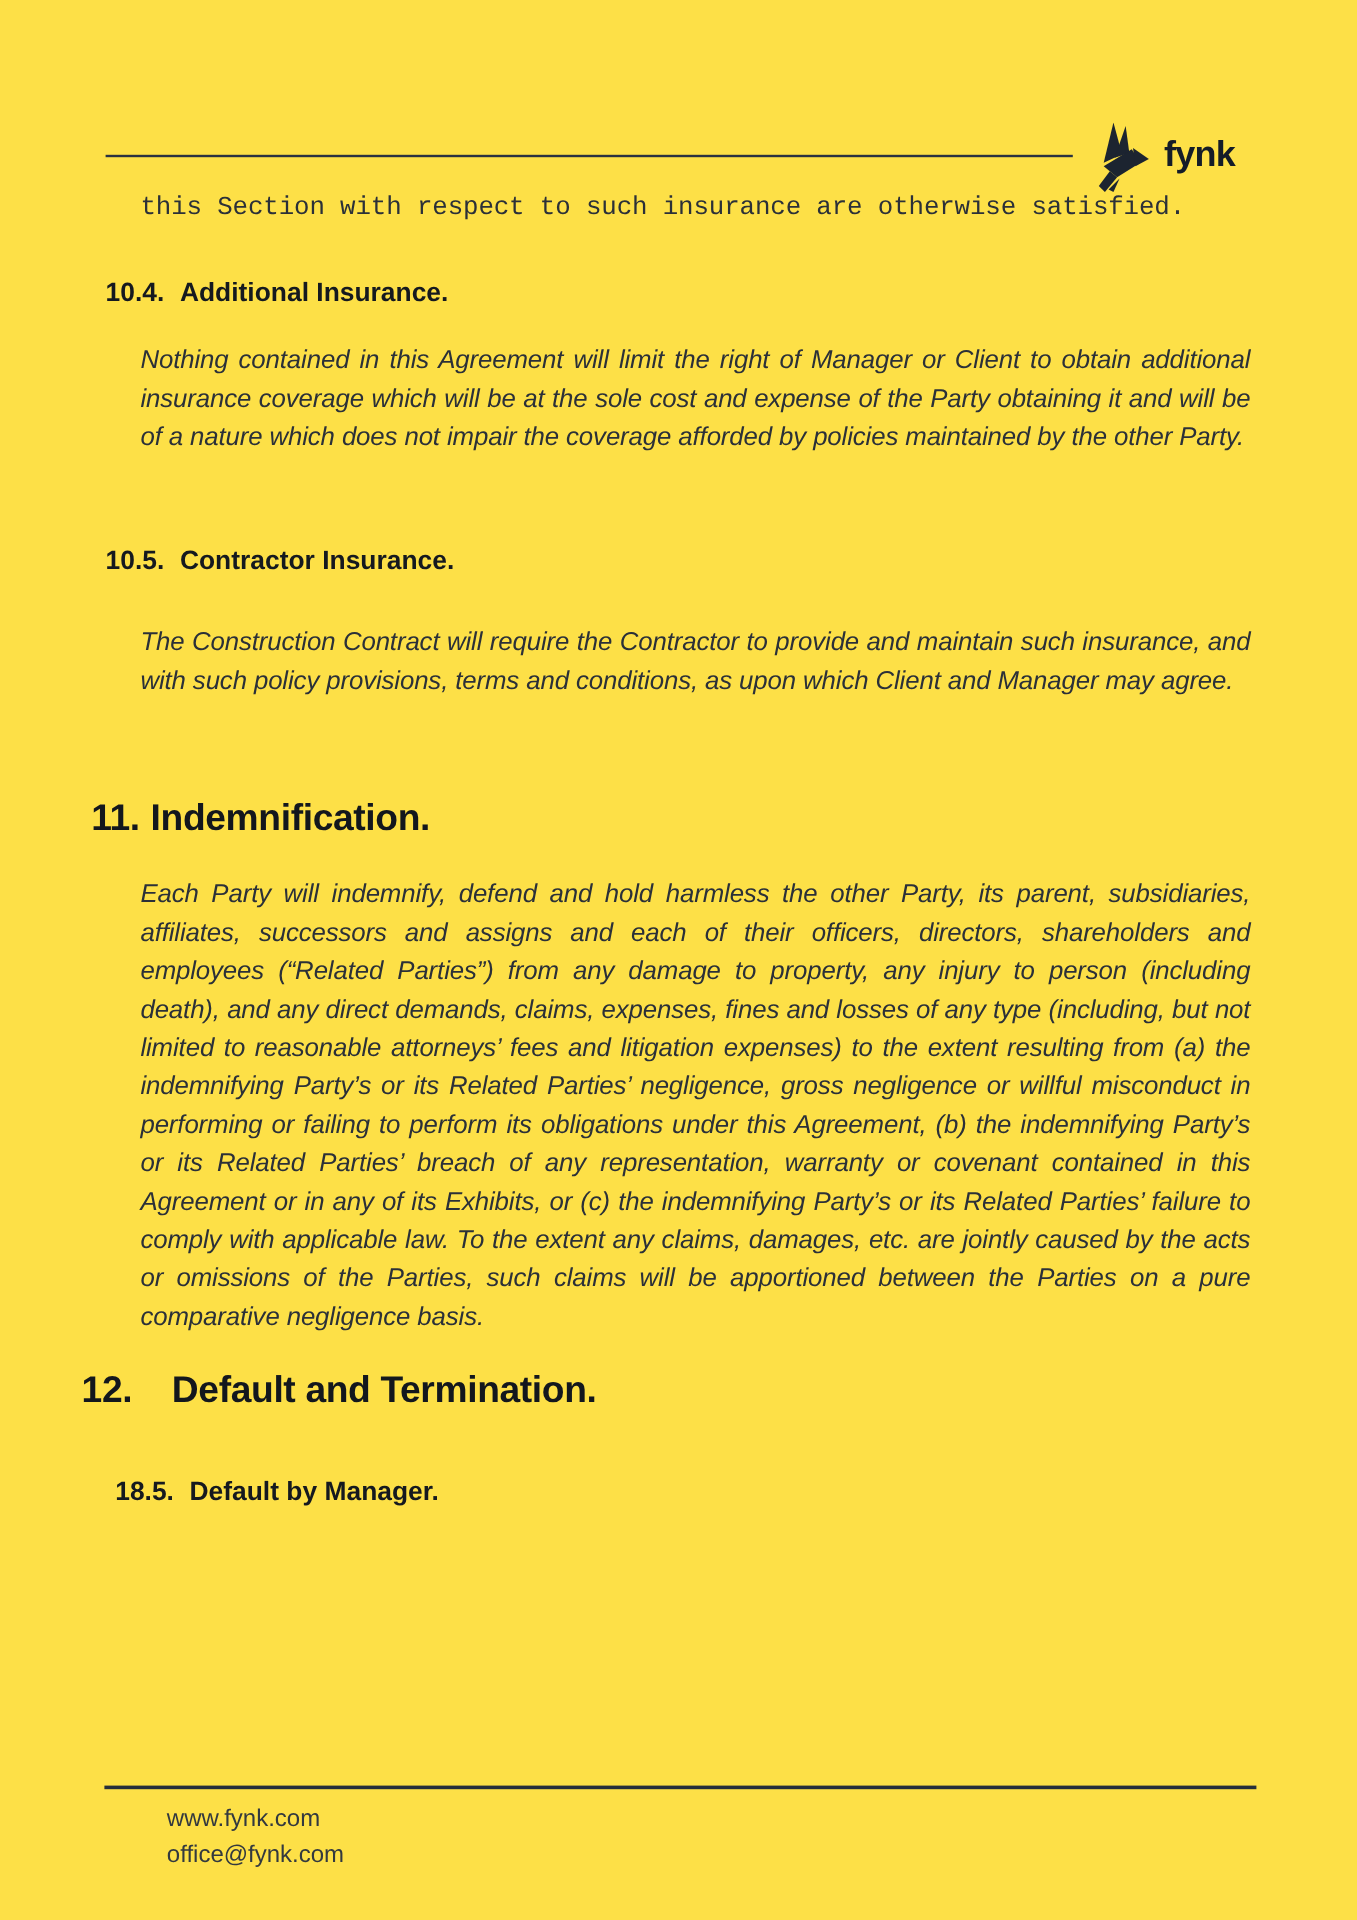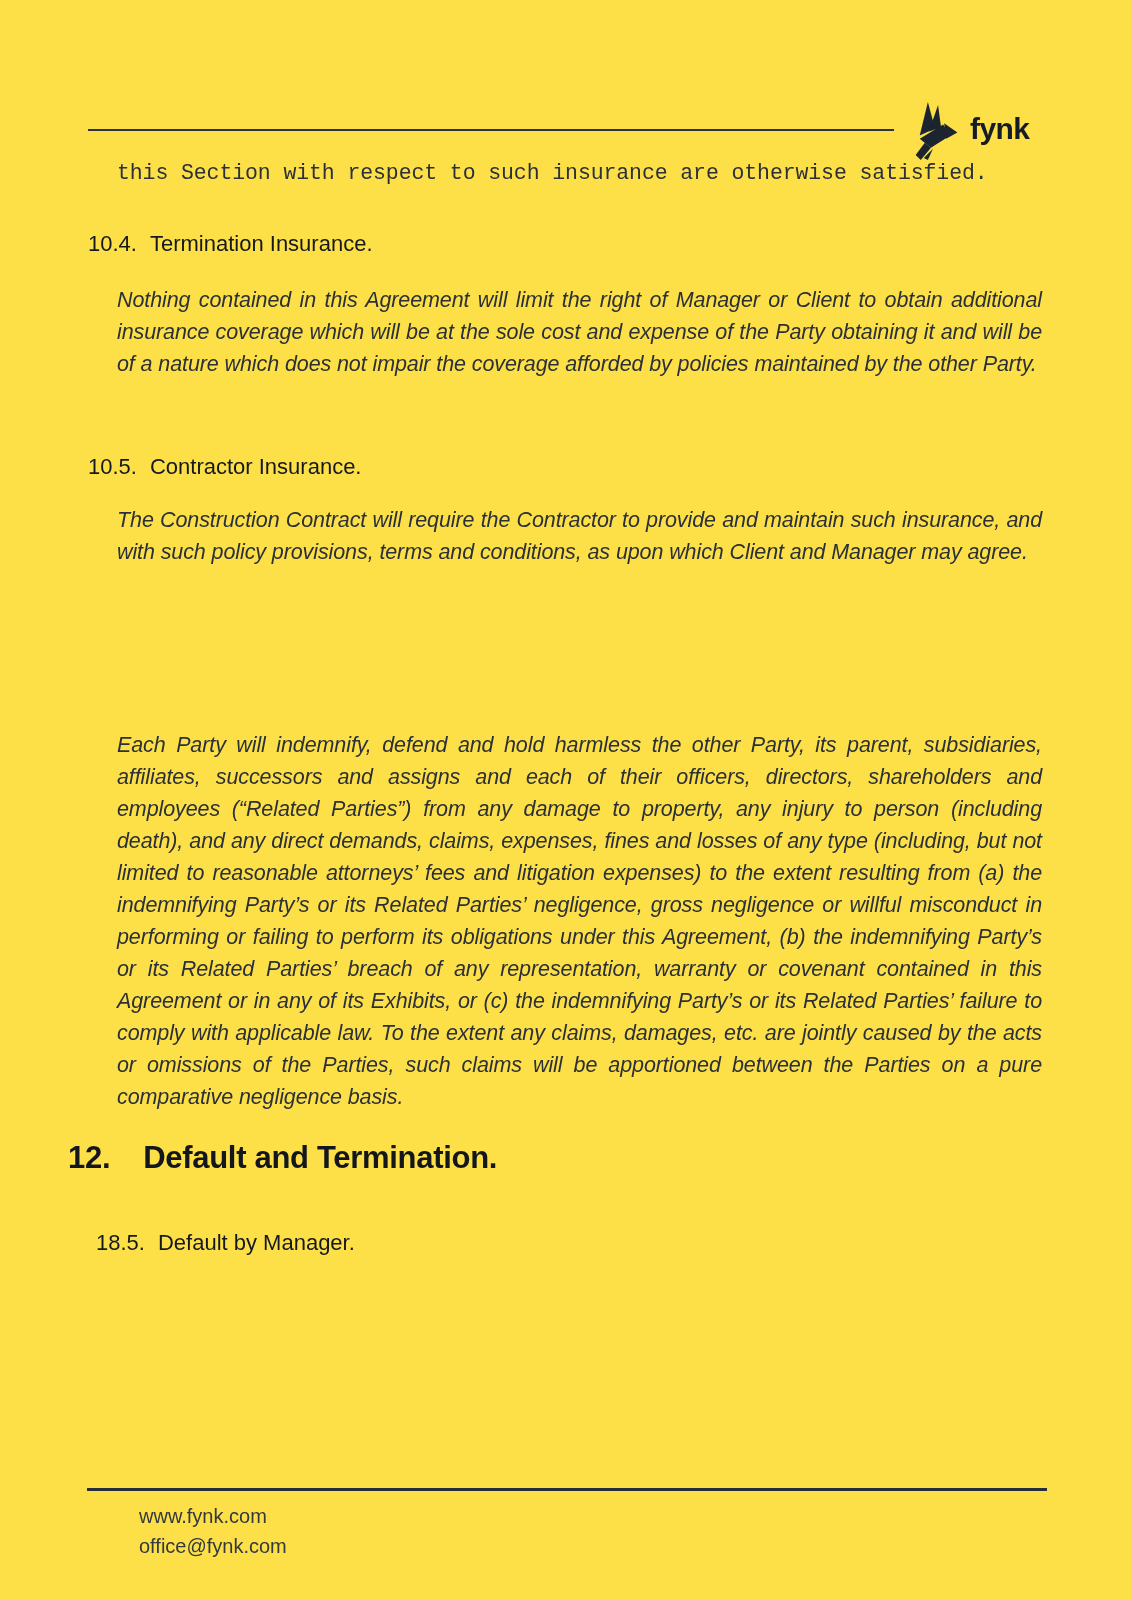--- a/index.html
+++ b/index.html
@@ -32,35 +32,35 @@
     text-align:justify;
     color:#2b3038;
     letter-spacing:-0.1px;
     font-style:italic;
   }
   .intro{position:absolute;left:117px;width:925px;margin:0;
     font-size:21.5px;line-height:32px;color:#2b3038;letter-spacing:-0.1px;}
   
   .h-sub{
     position:absolute;margin:0;display:flex;
-    font-size:22px;font-weight:400;line-height:32px;color:#15191f;
+    font-size:22px;font-weight:700;line-height:32px;color:#15191f;
   }
   .h-sub .hnum{flex:none;}
   .h-sub .htitle{margin-left:13px;}
   .h-main{
     position:absolute;margin:0;display:flex;
     font-size:31px;font-weight:700;line-height:40px;color:#13171d;
     letter-spacing:-0.3px;
   }
   .h-main .hnum{flex:none;}
   .h-main .htitle{margin-left:9px;}
   .h104{left:88px;top:228px;}
   .p104{top:284px;}
   .h105{left:88px;top:451px;}
-  .p105{top:504px;}
+  .p105{top:519px;}
   .h11{left:76px;top:662px;}
   .p11{top:729px;}
   .h12{left:68px;top:1138px;gap:24px;}
   .h121{left:96px;top:1227px;}
   .intro{top:157px;font-family:Liberation Mono, monospace;}
   
   .footer-rule{
     position:absolute;left:87px;top:1488px;width:960px;height:3px;
     background:#262e3a;
   }
@@ -86,30 +86,34 @@
         <polygon points="20,46 15,57 11,55"></polygon>
       </g>
     </svg>
     <span class="logo-text">fynk</span>
   </div>
 
   <p class="intro">this Section with respect to such insurance are otherwise satisfied.</p>
 
   <h3 class="h-sub h104">
     <span class="hnum">10.4.</span>
-    <span class="htitle">Termination Insurance.</span>
+    <span class="htitle">Additional Insurance.</span>
   </h3>
   <p class="bodytext p104">Nothing contained in this Agreement will limit the right of Manager or Client to obtain additional insurance coverage which will be at the sole cost and expense of the Party obtaining it and will be of a nature which does not impair the coverage afforded by policies maintained by the other Party.</p>
 
   <h3 class="h-sub h105">
     <span class="hnum">10.5.</span>
     <span class="htitle">Contractor Insurance.</span>
   </h3>
   <p class="bodytext p105">The Construction Contract will require the Contractor to provide and maintain such insurance, and with such policy provisions, terms and conditions, as upon which Client and Manager may agree.</p>
 
+  <h2 class="h-main h11">
+    <span class="hnum">11.</span>
+    <span class="htitle">Indemnification.</span>
+  </h2>
   <p class="bodytext p11">Each Party will indemnify, defend and hold harmless the other Party, its parent, subsidiaries, affiliates, successors and assigns and each of their officers, directors, shareholders and employees (“Related Parties”) from any damage to property, any injury to person (including death), and any direct demands, claims, expenses, fines and losses of any type (including, but not limited to reasonable attorneys’ fees and litigation expenses) to the extent resulting from (a) the indemnifying Party’s or its Related Parties’ negligence, gross negligence or willful misconduct in performing or failing to perform its obligations under this Agreement, (b) the indemnifying Party’s or its Related Parties’ breach of any representation, warranty or covenant contained in this Agreement or in any of its Exhibits, or (c) the indemnifying Party’s or its Related Parties’ failure to comply with applicable law. To the extent any claims, damages, etc. are jointly caused by the acts or omissions of the Parties, such claims will be apportioned between the Parties on a pure comparative negligence basis.</p>
 
   <h2 class="h-main h12">
     <span class="hnum">12.</span>
     <span class="htitle">Default and Termination.</span>
   </h2>
 
   <h3 class="h-sub h121">
     <span class="hnum">18.5.</span>
     <span class="htitle">Default by Manager.</span>

